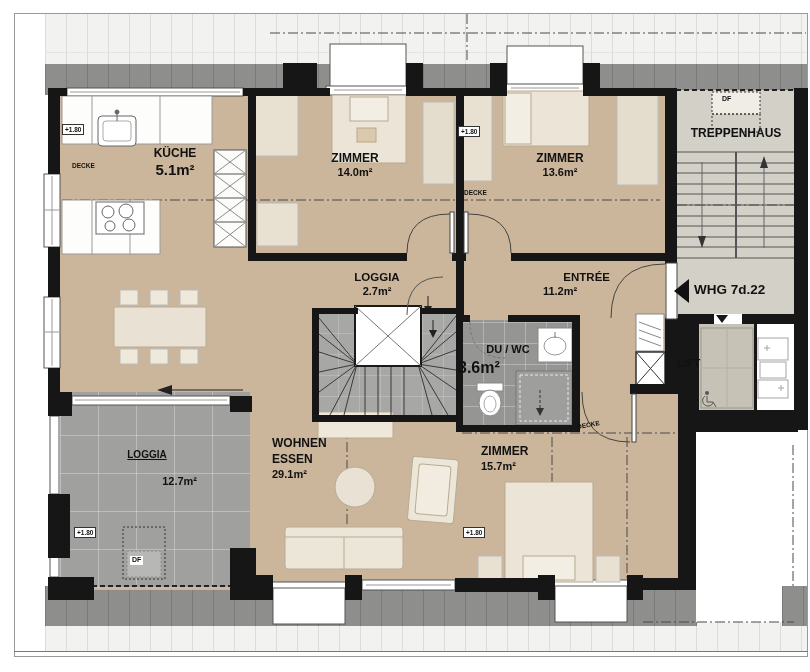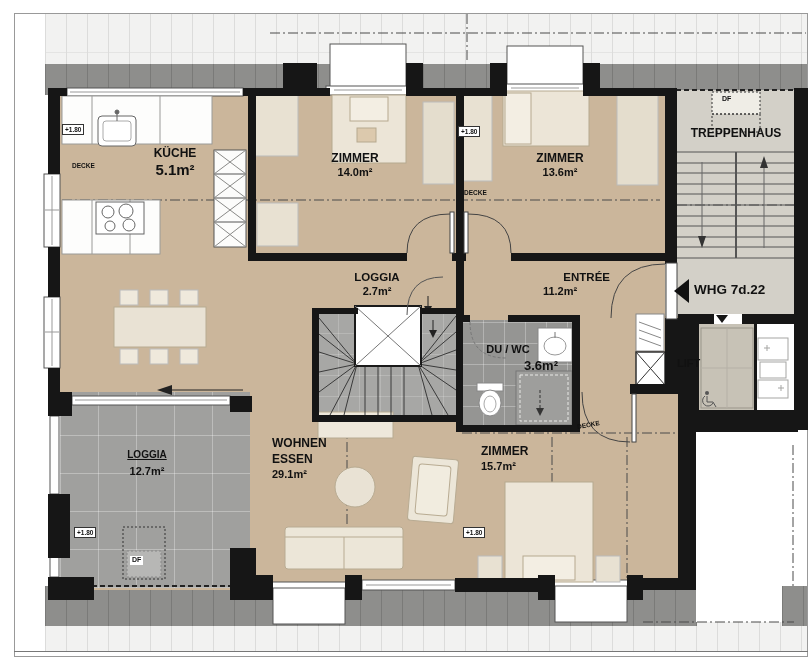--- a/index.html
+++ b/index.html
@@ -375,26 +375,26 @@
   <div class="lbl" style="left:676px;top:126px;width:120px;text-align:center;font-size:12px;">TREPPENHAUS</div>
   <div class="lbl" style="left:694px;top:282px;font-size:13.5px;">WHG 7d.22</div>
 
   <div class="lbl" style="left:327px;top:270px;width:100px;text-align:center;font-size:11.5px;">LOGGIA</div>
   <div class="lbl" style="left:327px;top:285px;width:100px;text-align:center;font-size:11px;">2.7m²</div>
 
   <div class="lbl" style="left:510px;top:270px;width:100px;text-align:right;font-size:11.5px;">ENTRÉE</div>
   <div class="lbl" style="left:510px;top:285px;width:100px;text-align:center;font-size:11px;">11.2m²</div>
 
   <div class="lbl" style="left:458px;top:343px;width:100px;text-align:center;font-size:11px;">DU / WC</div>
-  <div class="lbl" style="left:458px;top:358px;width:100px;text-align:right;font-size:13px;">3.6m²</div>
+  <div class="lbl" style="left:458px;top:358px;width:100px;text-align:left;font-size:16px;">3.6m²</div>
 
   <div class="lbl" style="left:677px;top:357px;width:100px;text-align:left;font-size:11px;">LIFT</div>
 
   <div class="lbl" style="left:97px;top:449px;width:100px;text-align:center;font-size:10px;text-decoration:underline;">LOGGIA</div>
-  <div class="lbl" style="left:97px;top:465px;width:100px;text-align:center;font-size:11px;">12.7m²</div>
+  <div class="lbl" style="left:97px;top:475px;width:100px;text-align:right;font-size:11px;">12.7m²</div>
 
   <div class="lbl" style="left:272px;top:436px;font-size:12px;">WOHNEN</div>
   <div class="lbl" style="left:272px;top:452px;font-size:12px;">ESSEN</div>
   <div class="lbl" style="left:272px;top:468px;font-size:11px;">29.1m²</div>
 
   <div class="lbl" style="left:481px;top:444px;font-size:12px;">ZIMMER</div>
   <div class="lbl" style="left:481px;top:460px;font-size:11px;">15.7m²</div>
 
   <div class="lbl sm" style="left:72px;top:162px;font-size:6.5px;">DECKE</div>
   <div class="lbl sm" style="left:464px;top:189px;font-size:6.5px;">DECKE</div>

